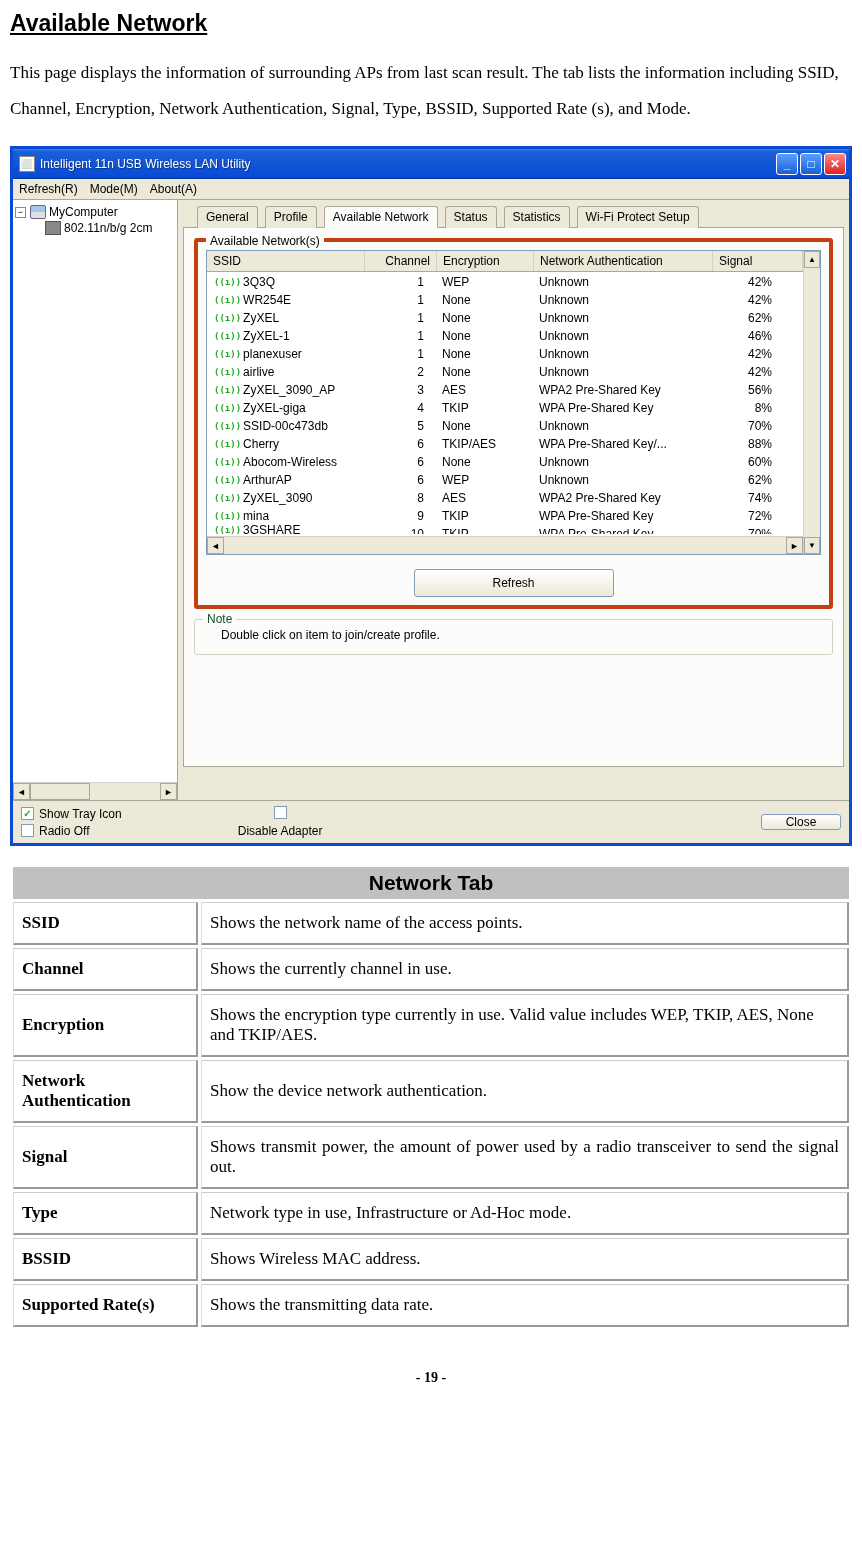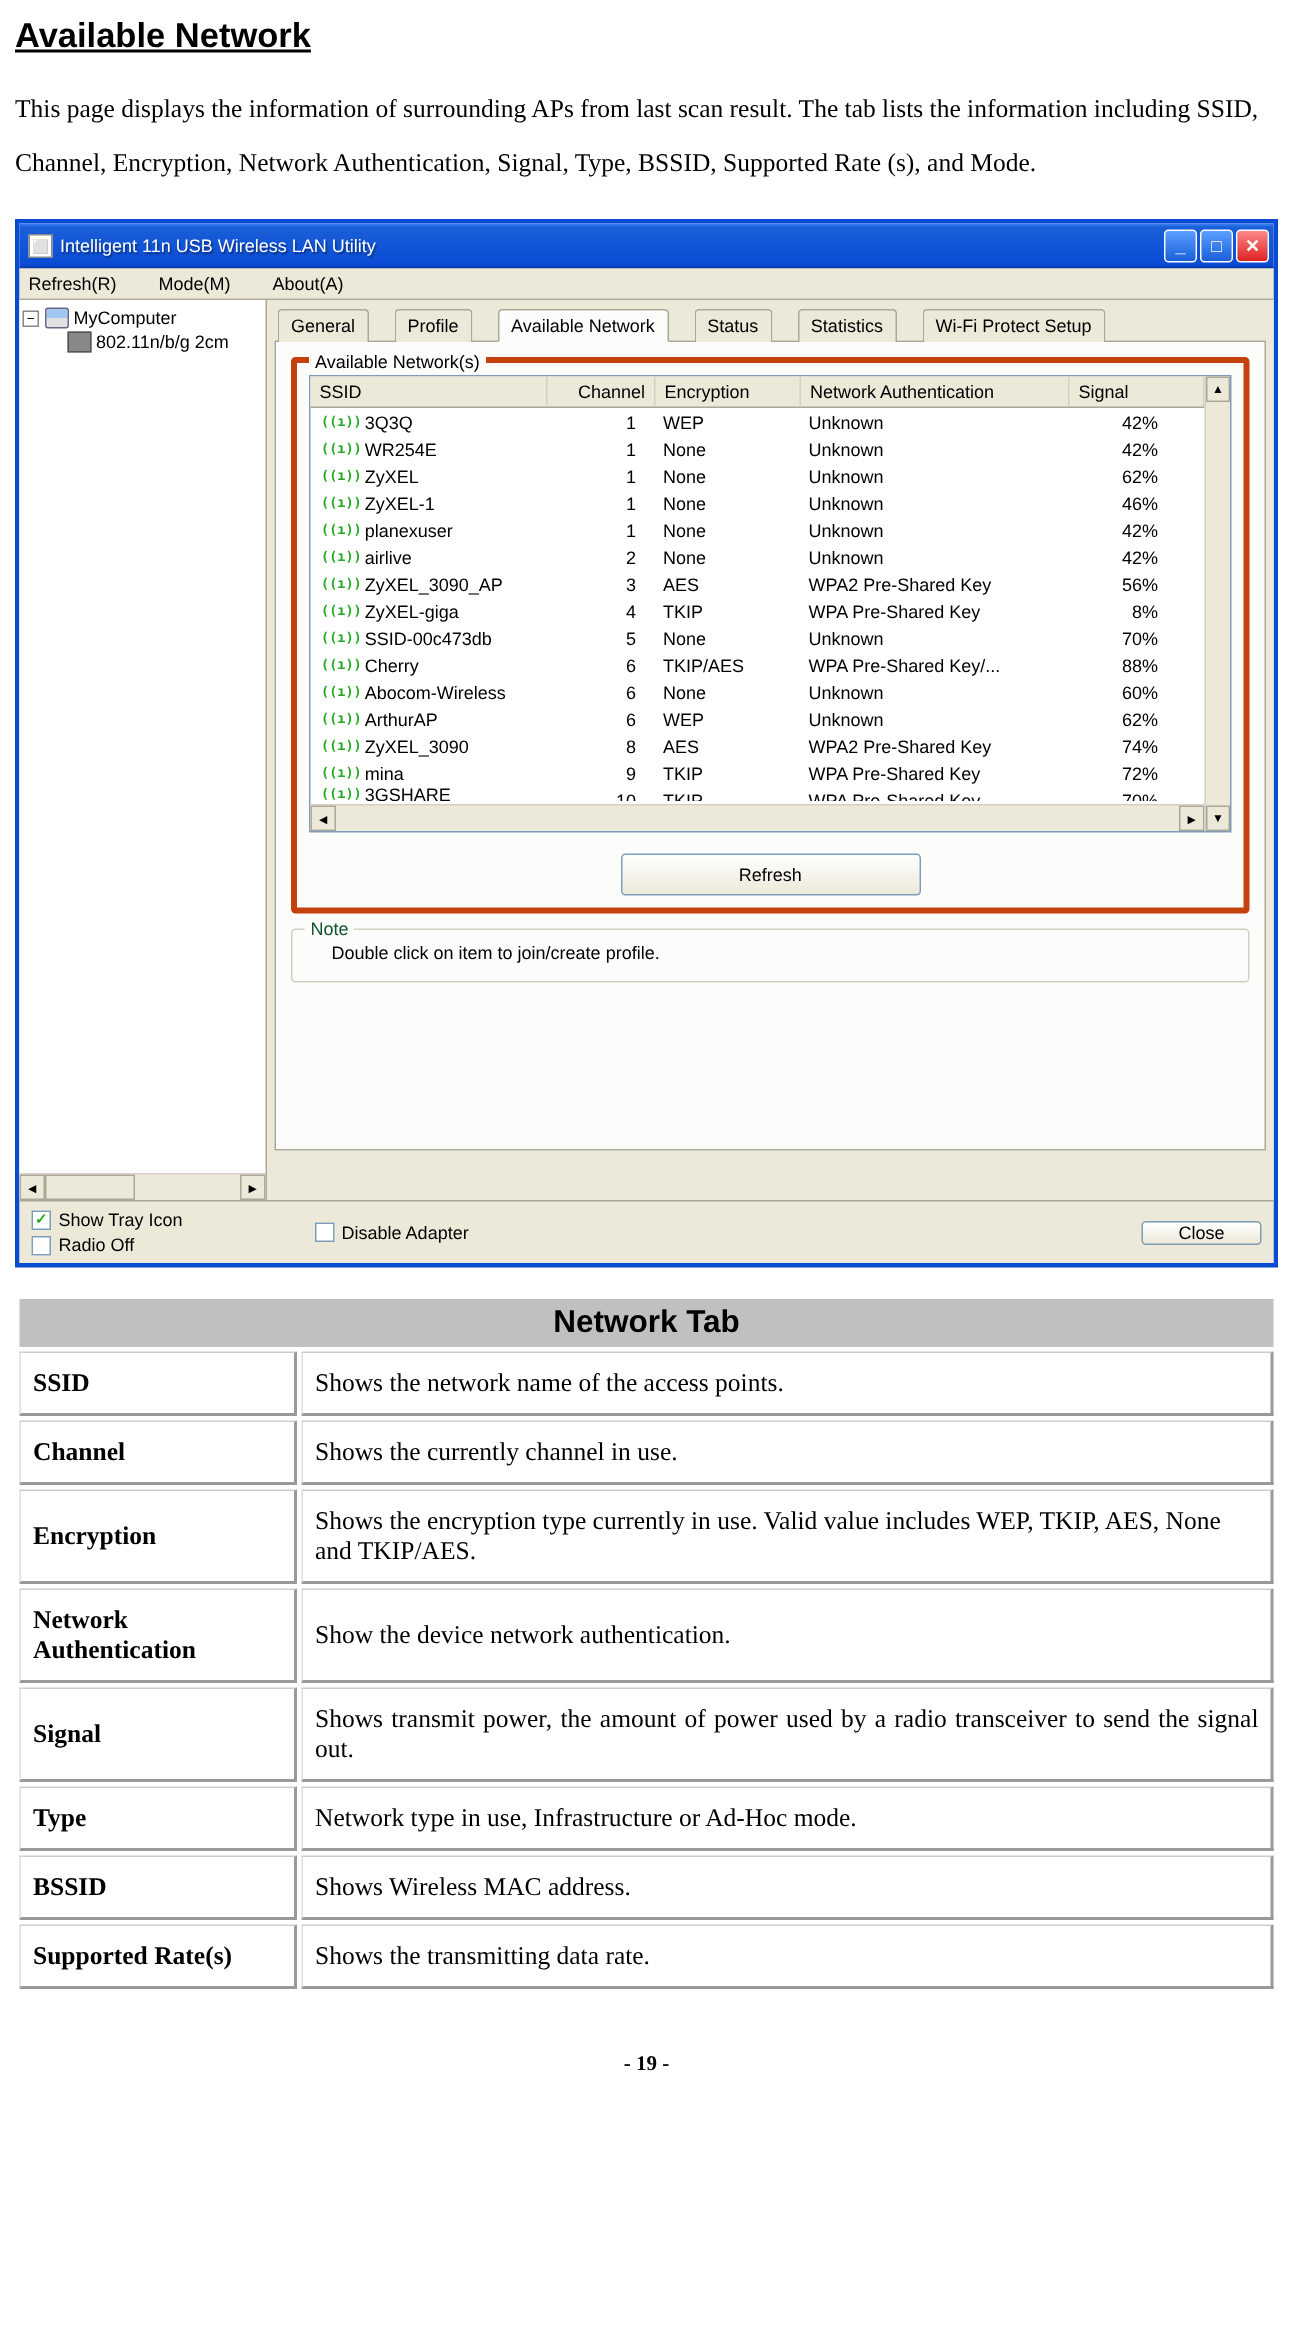--- a/index.html
+++ b/index.html
@@ -7,31 +7,31 @@
     .doc-title { font-size: 23px; font-weight: bold; text-decoration: underline; margin-bottom: 18px; font-family: Arial, sans-serif; }
     .intro { font-size: 17px; line-height: 2.1; margin-bottom: 20px; }
     .window { border: 3px solid #0a4bd4; background: #ece9d8; font-family: Tahoma, sans-serif; font-size: 12px; width: 842px; }
     .titlebar { background: linear-gradient(to bottom, #3c83f6 0%, #1a5fd8 8%, #0a4bd4 92%, #083a9e 100%); color: #fff; display: flex; align-items: center; padding: 4px 3px 4px 6px; }
     .titlebar-icon { width: 16px; height: 16px; background: #fff; border: 1px solid #888; margin-right: 5px; display: inline-flex; align-items: center; justify-content: center; font-size: 9px; color: #0a4bd4; }
     .titlebar-text { font-weight: normal; font-size: 12px; text-shadow: 1px 1px 1px rgba(0,0,0,0.4); flex: 1; }
     .win-btns { display: flex; gap: 2px; }
     .win-btn { width: 22px; height: 22px; border-radius: 3px; border: 1px solid #fff; display: flex; align-items: center; justify-content: center; font-weight: bold; color: #fff; font-size: 12px; }
     .win-min, .win-max { background: linear-gradient(to bottom, #5a9fff, #1a5fd8); }
     .win-close { background: linear-gradient(to bottom, #f88, #d22); }
-    .menubar { background: #ece9d8; padding: 3px 6px; display: flex; gap: 28px; font-size: 12px; }
+    .menubar { background: #ece9d8; padding: 3px 6px; display: flex; gap: 12px; font-size: 12px; }
     .main-content { display: flex; background: #fff; border-top: 1px solid #aca899; }
     .tree-panel { width: 165px; border-right: 1px solid #aca899; padding: 4px 2px; background: #fff; min-height: 600px; position: relative; }
     .tree-item { display: flex; align-items: center; padding: 1px 0; font-size: 12px; }
     .tree-toggle { width: 11px; height: 11px; border: 1px solid #888; display: inline-flex; align-items: center; justify-content: center; font-size: 9px; margin-right: 4px; line-height: 1; }
     .tree-icon { width: 16px; height: 14px; margin-right: 3px; display: inline-block; }
     .tree-icon.computer { background: linear-gradient(to bottom, #a0c8f0 50%, #e0e0e0 50%); border: 1px solid #668; border-radius: 2px; }
     .tree-icon.adapter { background: #888; border: 1px solid #555; }
     .tree-child { margin-left: 30px; }
     .tabarea { flex: 1; padding: 5px 5px 8px 5px; background: #ece9d8; }
-    .tabs { display: flex; gap: 17px; margin-left: 2px; }
+    .tabs { display: flex; gap: 7px; margin-left: 14px; }
     .tab { background: #ece9d8; border: 1px solid #aca899; border-bottom: none; border-radius: 3px 3px 0 0; padding: 3px 8px; font-size: 12px; position: relative; top: 1px; }
     .tab.active { background: #fcfcfa; border-bottom: 1px solid #fcfcfa; z-index: 2; }
     .tab-body { border: 1px solid #aca899; background: #fcfcfa; padding: 10px; min-height: 540px; }
     .groupbox { border: 4px solid #c2410c; border-radius: 3px; padding: 8px; margin-bottom: 10px; position: relative; }
     .groupbox-label { position: absolute; top: -8px; left: 8px; background: #fcfcfa; padding: 0 4px; font-size: 12px; }
     .listview { border: 1px solid #7f9db9; background: #fff; }
     .list-header { display: flex; background: #ece9d8; border-bottom: 1px solid #aca899; }
     .list-header .lh-col { padding: 3px 6px; border-right: 1px solid #d4d0c8; font-size: 12px; white-space: nowrap; overflow: hidden; }
     .list-body { padding: 1px 0 2px 0; }
     .list-row { display: flex; font-size: 12px; line-height: 18px; padding: 0 0 0 3px; }
@@ -51,21 +51,21 @@
     .action-btns { display: flex; gap: 26px; justify-content: center; margin-top: 14px; }
     .xp-btn { width: 200px; height: 28px; border: 1px solid #7f9db9; border-radius: 3px; background: linear-gradient(to bottom, #fff, #ece9d8); font-size: 12px; font-family: Tahoma, sans-serif; }
     .notebox { border: 1px solid #d0d0c0; border-radius: 3px; padding: 8px 8px 12px 8px; margin-top: 10px; position: relative; }
     .note-label { position: absolute; top: -8px; left: 8px; background: #fcfcfa; padding: 0 4px; color: #14532d; font-size: 12px; }
     .note-text { font-size: 12px; padding-left: 18px; }
     .tree-hscroll { position: absolute; bottom: 0; left: 0; right: 0; height: 18px; background: #ece9d8; border-top: 1px solid #d4d0c8; display: flex; }
     .bottombar { background: #ece9d8; border-top: 1px solid #aca899; padding: 5px 8px; display: flex; align-items: center; }
     .cb-group { display: flex; flex-direction: column; gap: 3px; }
     .cb-item { display: flex; align-items: center; gap: 5px; font-size: 12px; }
     .cb-box { width: 13px; height: 13px; border: 1px solid #7f9db9; background: #fff; display: flex; align-items: center; justify-content: center; font-size: 10px; color: #22aa22; font-weight: bold; }
-    .cb-mid { margin-left: 88px; }
+    .cb-mid { margin-left: 116px; flex-direction: column; }
     .close-btn { margin-left: auto; width: 80px; height: 16px; border: 1px solid #7f9db9; border-radius: 3px; background: linear-gradient(to bottom, #fff, #ece9d8); font-size: 12px; font-family: Tahoma, sans-serif; }
     .def-table { width: 100%; margin-top: 18px; border-collapse: separate; border-spacing: 3px; font-family: "Times New Roman", serif; }
     .def-table-header { background: #c0c0c0; font-family: Arial, sans-serif; font-size: 21px; font-weight: bold; padding: 4px 6px; text-align: center; }
     .def-row td { border-top: 1px solid #ccc; border-bottom: 2px solid #999; border-left: 1px solid #ddd; border-right: 2px solid #999; padding: 10px 8px; vertical-align: middle; font-size: 17px; }
     .def-label { font-weight: bold; width: 185px; }
     .justify { text-align: justify; }
     .page-num { text-align: center; font-size: 14px; font-weight: bold; font-family: "Times New Roman", serif; margin-top: 40px; }
   </style>
 </head>
 <body>

